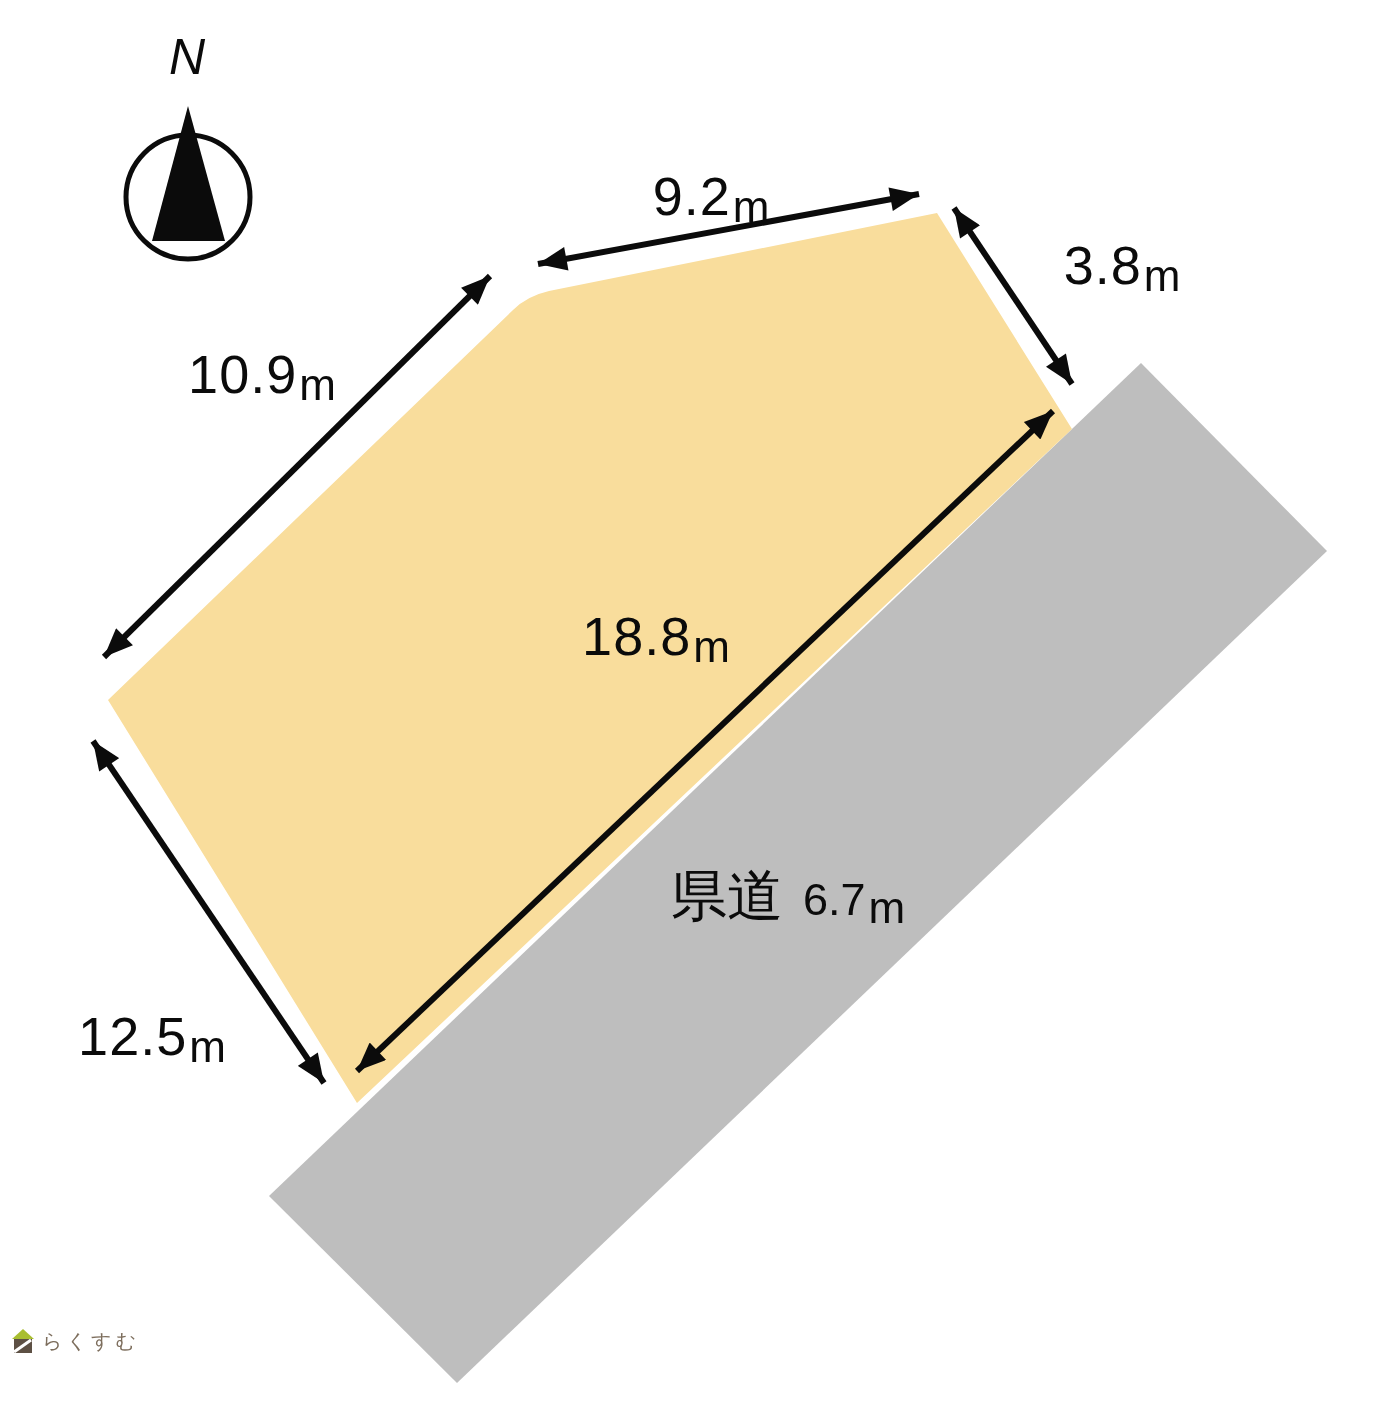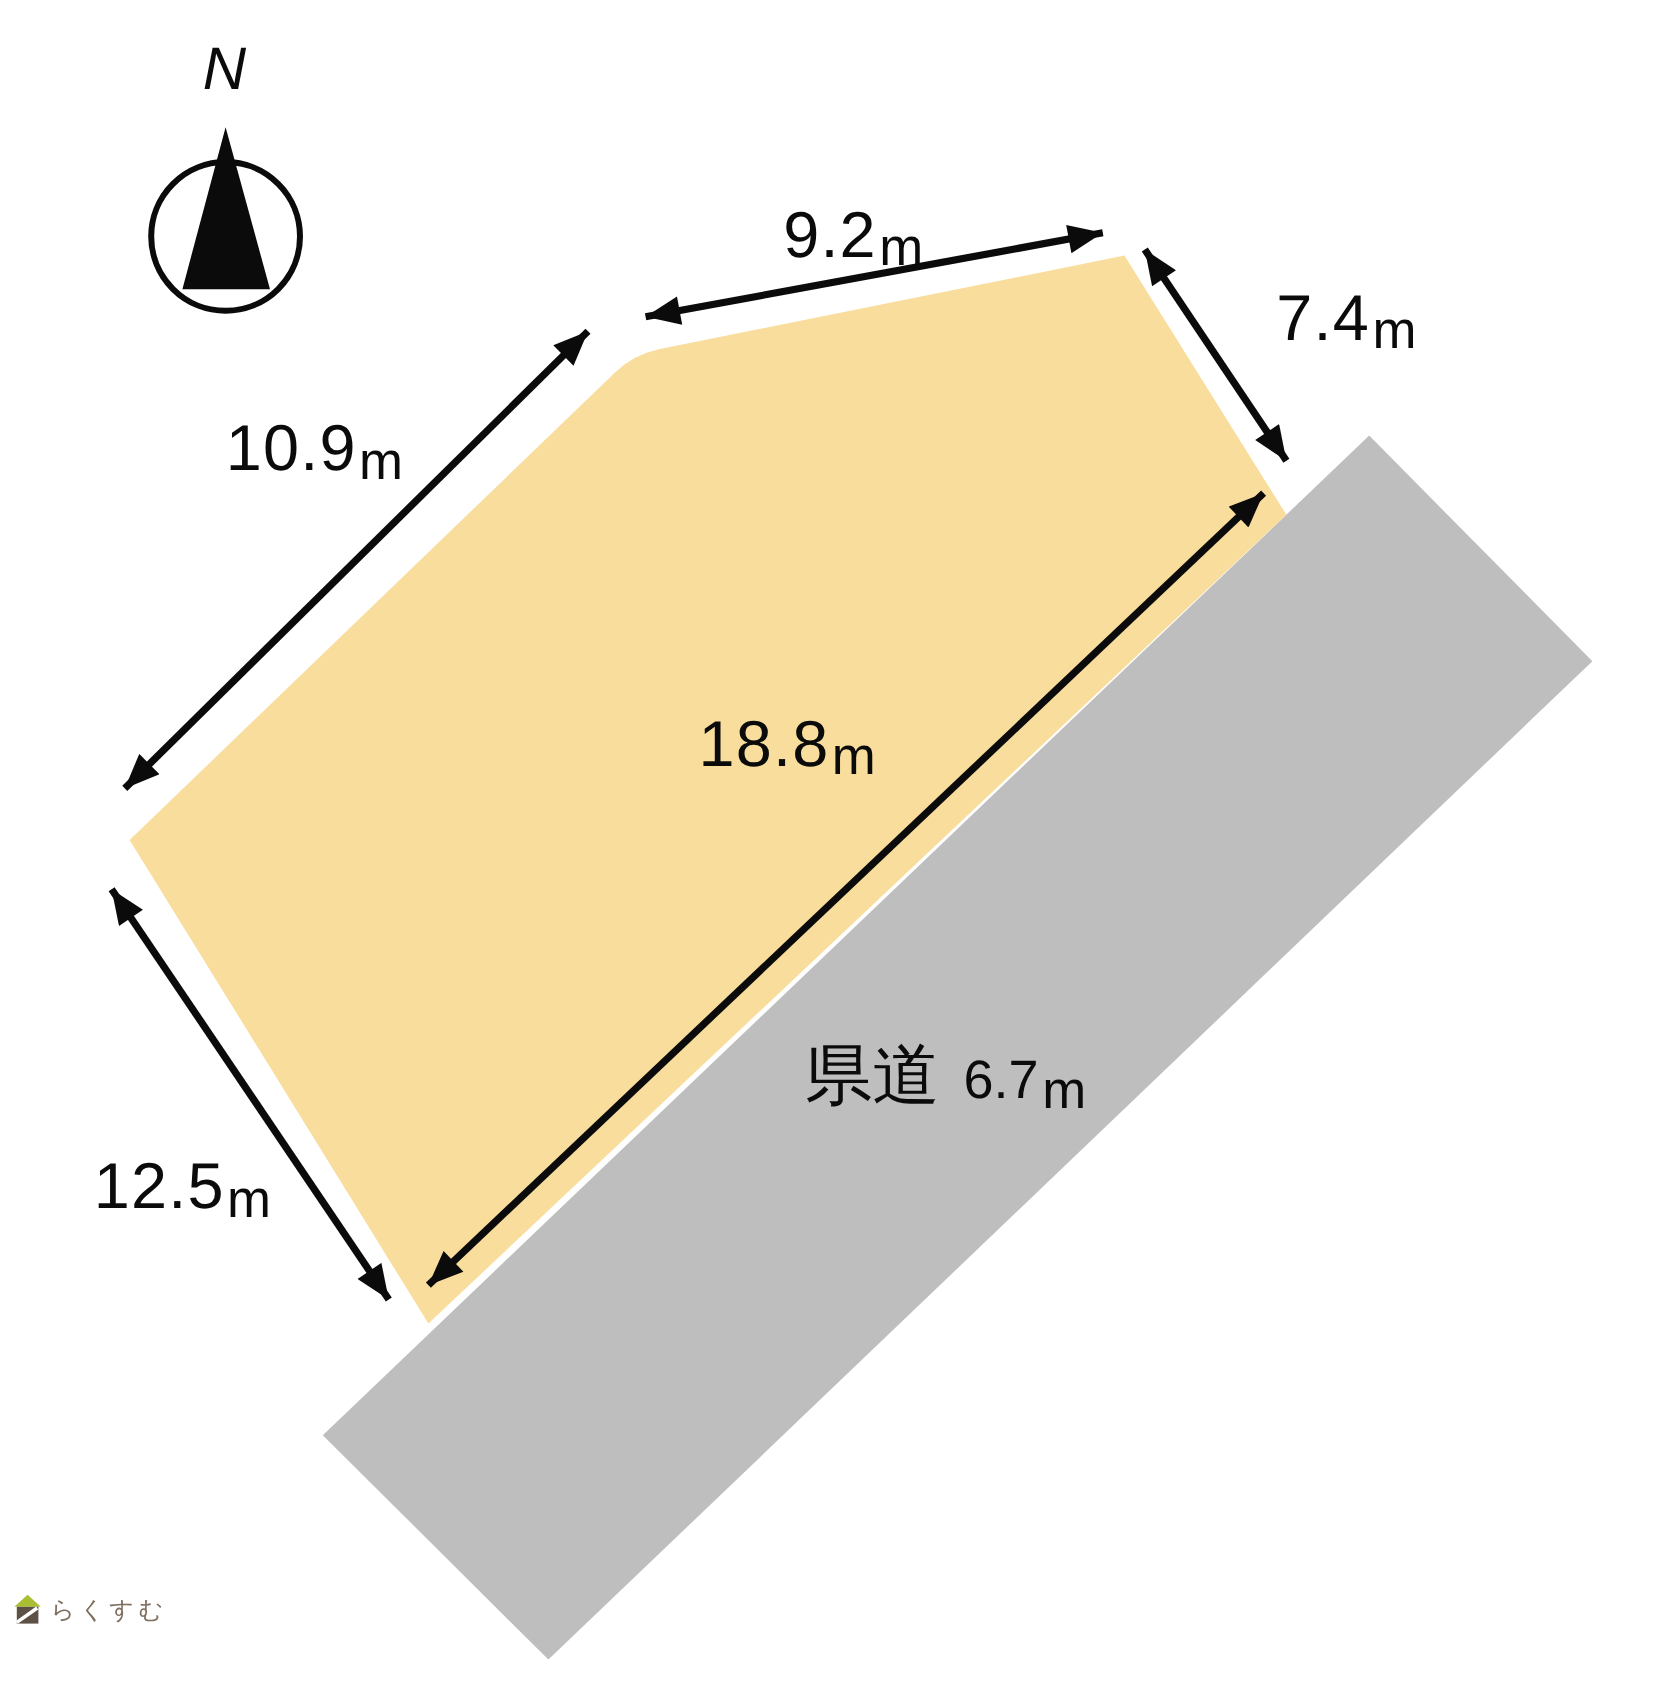--- a/index.html
+++ b/index.html
@@ -118,32 +118,32 @@
     </g>
   </svg>
 
   <div class="label north-label" style="left:187px; top:57px;">N</div>
 
   <div class="label dim-label" style="left:711px; top:168px;margin-top:28px;">
     <span class="num">9.2</span><span class="unit">m</span>
   </div>
 
   <div class="label dim-label" style="left:1122px; top:265px;">
-    <span class="num">7.4</span><span class="unit">m</span>
+    <span class="num">3.8</span><span class="unit">m</span>
   </div>
 
   <div class="label dim-label" style="left:262px; top:374px;">
     <span class="num">10.9</span><span class="unit">m</span>
   </div>
 
-  <div class="label dim-label" style="left:656px; top:620px;">
+  <div class="label dim-label" style="left:656px; top:636px;">
     <span class="num">18.8</span><span class="unit">m</span>
   </div>
 
-  <div class="label dim-label" style="left:152px; top:989px;">
+  <div class="label dim-label" style="left:152px; top:1036px;">
     <span class="num">12.5</span><span class="unit">m</span>
   </div>
 
   <div class="label road-label" style="left:788px; top:897px;">
     <span class="road-name">県道</span><span class="road-num">6.7</span><span class="road-unit">m</span>
   </div>
 
   <div class="watermark">
     <svg width="26" height="27" viewBox="0 0 26 27">
       <polygon points="13,1 2,11 24,11" fill="#A9BE31"></polygon>

